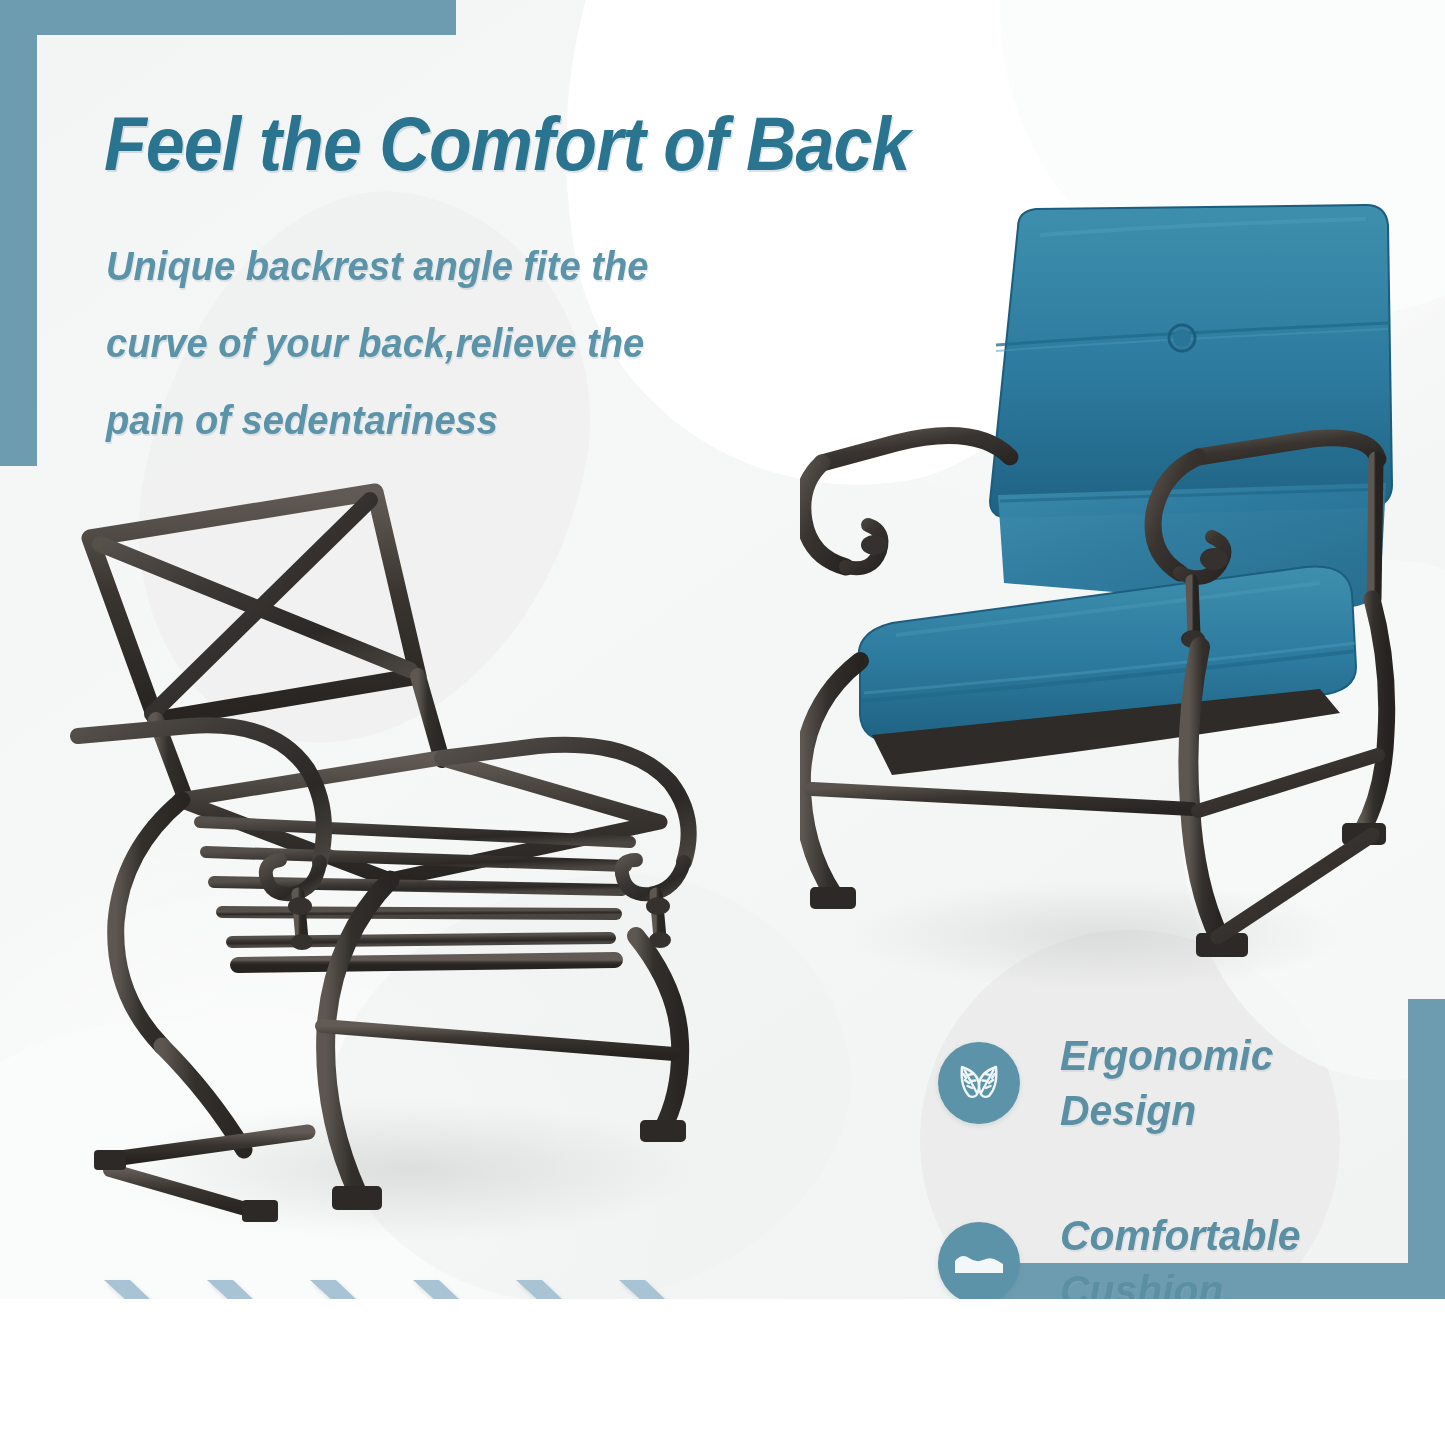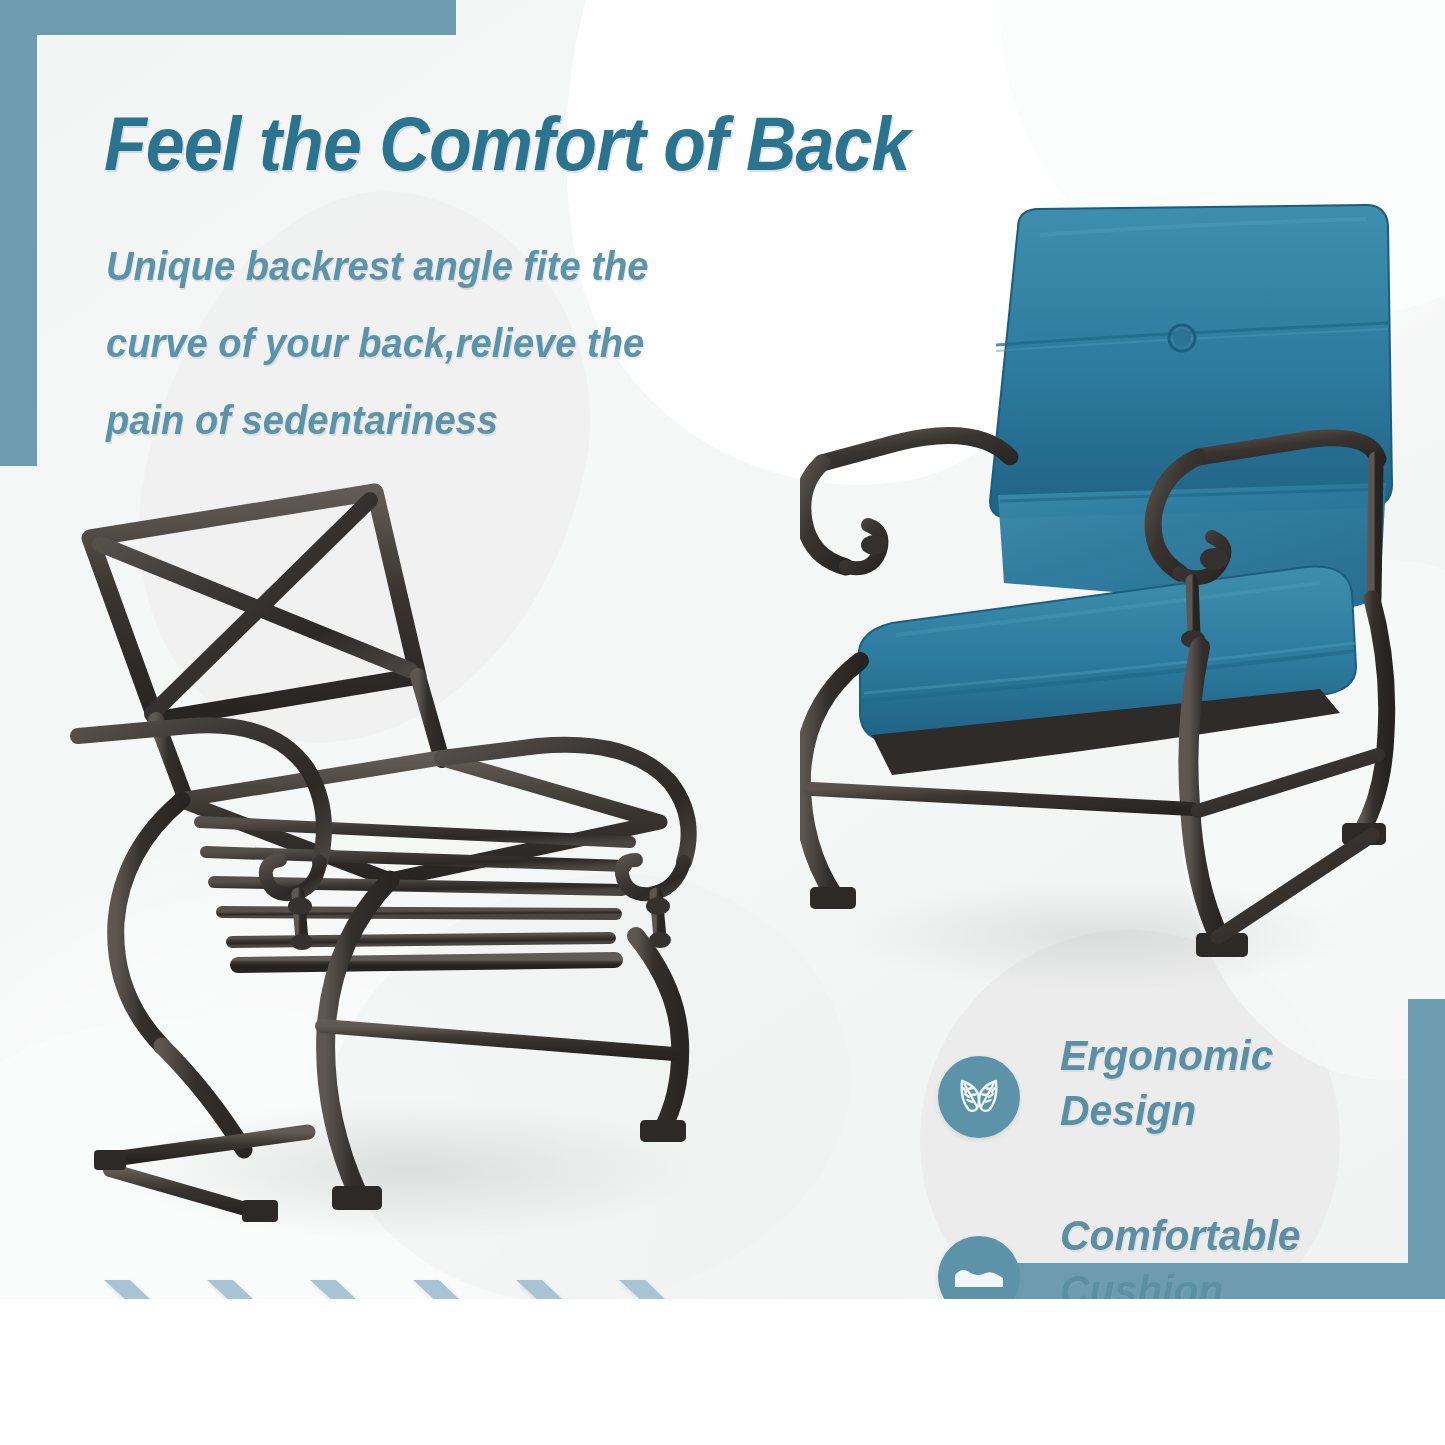--- a/index.html
+++ b/index.html
@@ -58,21 +58,21 @@
     transform:scaleX(.93);transform-origin:left top;
     text-shadow:1px 1.5px 0 rgba(140,165,180,.25);
   }
   .subhead div{white-space:nowrap;}
 
   
   .photo{position:absolute;}
   .photo svg{display:block;}
 
   
-  .feature{position:absolute;display:flex;align-items:flex-end;}
+  .feature{position:absolute;display:flex;align-items:center;}
   .feature .fico{
     width:82px;height:82px;border-radius:50%;
     background:#5d93a8;flex:0 0 auto;
     display:flex;align-items:center;justify-content:center;
     box-shadow:0 2px 5px rgba(90,120,135,.18);
   }
   .feature .flabel{
     margin-left:40px;
     font-size:43px;line-height:1.28;
     font-weight:bold;font-style:italic;

